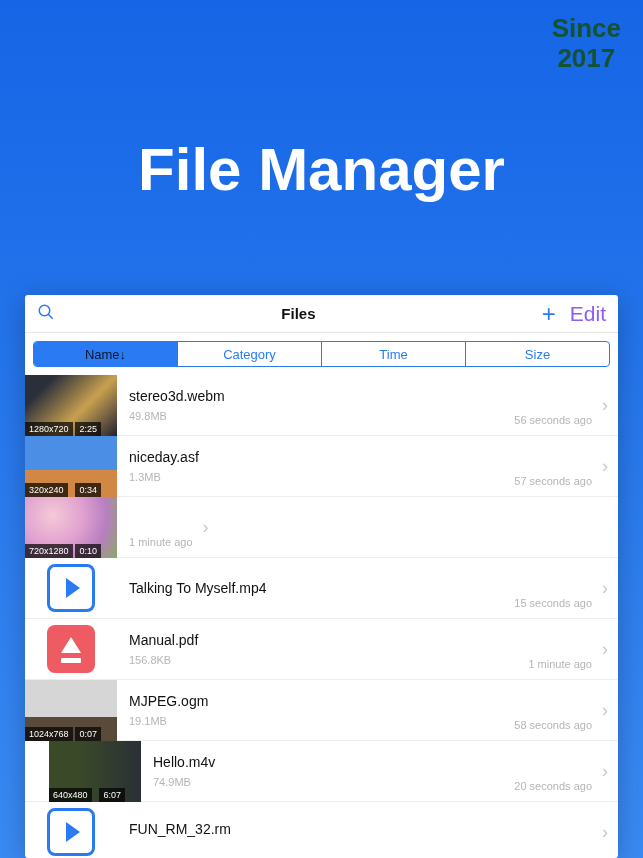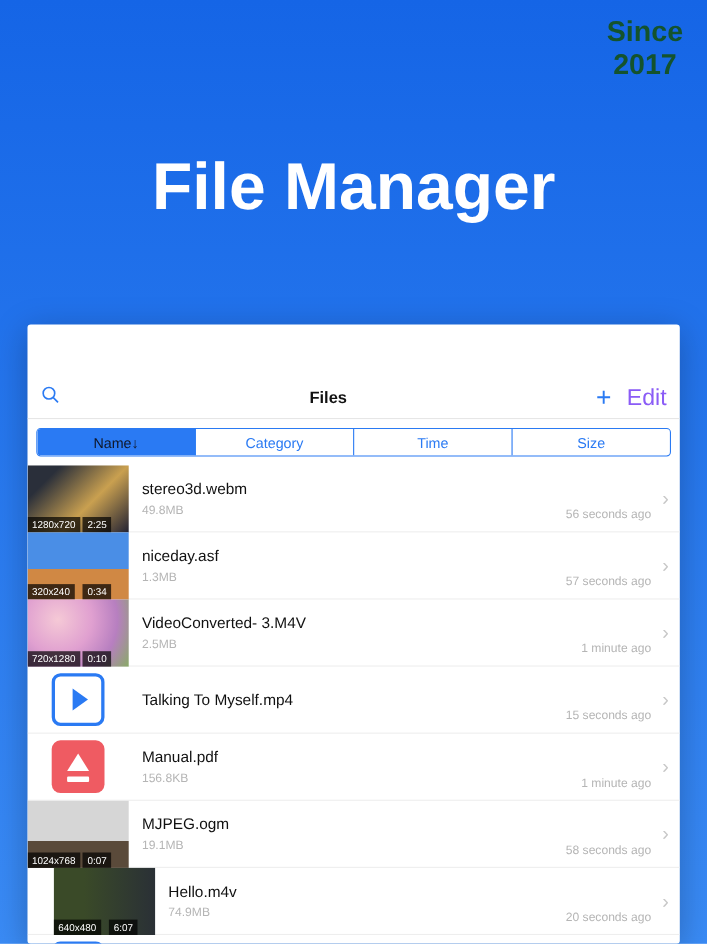--- a/index.html
+++ b/index.html
@@ -41,21 +41,20 @@
   border-radius: 3px;
   box-shadow: 0 6px 30px rgba(0,0,0,0.25);
   overflow: hidden;
 }
 .nav {
   height: 38px;
   display: flex;
   align-items: center;
   padding: 0 12px;
   border-bottom: 1px solid #e6e6e6;
-  margin-top: 48px;
 }
 .nav-search { color: #2a7af3; }
 .nav-title {
   flex: 1;
   text-align: center;
   font-weight: 600;
   font-size: 15px;
   color: #111;
 }
 .nav-right { display: flex; align-items: center; gap: 14px; }
@@ -206,24 +205,20 @@
       </div>
       <div class="time">57 seconds ago</div>
       <div class="chev">›</div>
     </div>
 
     <div class="row">
       <div class="thumb thumb-video th3">
         <div class="thumb-res">720x1280</div>
         <div class="thumb-dur">0:10</div>
       </div>
-      <div class="meta">
-        <div class="fname">VideoConverted- 3.M4V</div>
-        <div class="fsize">2.5MB</div>
-      </div>
       <div class="time">1 minute ago</div>
       <div class="chev">›</div>
     </div>
 
     <div class="row">
       <div class="thumb">
           <div class="thumb-icon play-icon"></div>
         </div>
       <div class="meta">
         <div class="fname">Talking To Myself.mp4</div>

